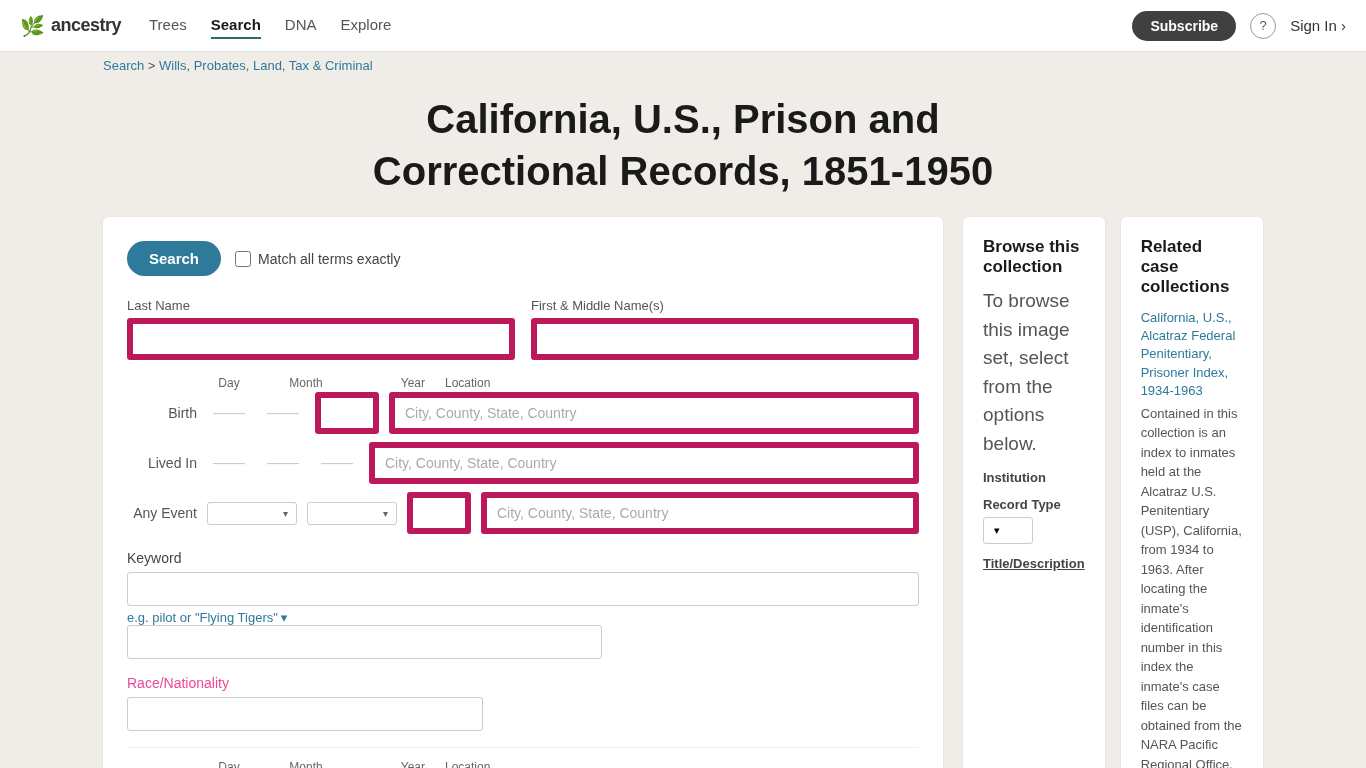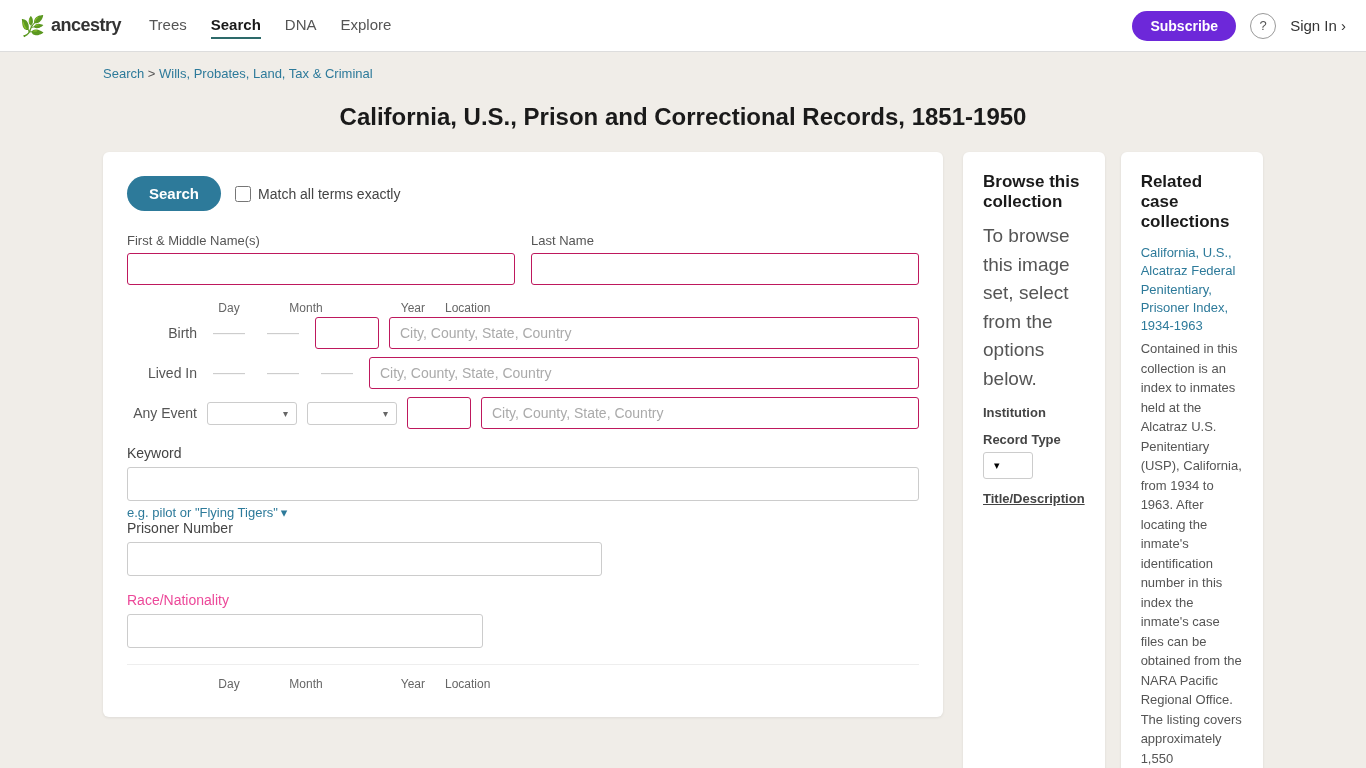--- a/index.html
+++ b/index.html
@@ -8,49 +8,49 @@
     
     .header { background: #fff; border-bottom: 1px solid #ddd; display: flex; align-items: center; padding: 0 20px; height: 52px; justify-content: space-between; }
     .header-left { display: flex; align-items: center; gap: 28px; }
     .logo { display: flex; align-items: center; gap: 6px; }
     .logo-icon { color: #5a8a1a; font-size: 20px; font-weight: bold; }
     .logo-text { font-size: 18px; font-weight: bold; color: #333; letter-spacing: -0.5px; }
     .nav-items { display: flex; gap: 24px; }
     .nav-item { text-decoration: none; color: #555; font-size: 15px; padding: 4px 0; }
     .nav-item.active { color: #1a1a1a; font-weight: bold; border-bottom: 2px solid #2d6a6a; }
     .header-right { display: flex; align-items: center; gap: 14px; }
-    .subscribe-btn { background: #6d28d9; color: white; border: none; border-radius: 20px; padding: 7px 18px; font-size: 14px; font-weight: 600; cursor: pointer; }
+    .subscribe-btn { background: #404040; color: white; border: none; border-radius: 20px; padding: 7px 18px; font-size: 14px; font-weight: 600; cursor: pointer; }
     .help-btn { background: none; border: 1px solid #999; border-radius: 50%; width: 26px; height: 26px; display: flex; align-items: center; justify-content: center; font-size: 13px; cursor: pointer; color: #555; }
     .signin-link { color: #333; text-decoration: none; font-size: 15px; }
 
     
-    .breadcrumb { padding: 14px 0 0 20px; max-width: 1200px; margin: 0 auto; font-size: 13px; }
+    .breadcrumb { padding: 6px 0 0 20px; max-width: 1200px; margin: 0 auto; font-size: 13px; }
     .breadcrumb a { color: #2d7a9a; text-decoration: none; }
     .breadcrumb span { color: #555; }
 
     
     .page-title-section { text-align: center; padding: 20px 20px 0; }
-    .page-title { font-size: 24px; font-weight: bold; color: #1a1a1a; line-height: 1.3; max-width: 700px; margin: 0 auto; }
+    .page-title { font-size: 40px; font-weight: bold; color: #1a1a1a; line-height: 1.3; max-width: 700px; margin: 0 auto; }
 
     
     .main-content { display: flex; gap: 20px; padding: 20px; max-width: 1200px; margin: 0 auto; align-items: flex-start; }
 
     
     .search-panel { background: #fff; border-radius: 6px; padding: 24px; flex: 1; min-width: 0; box-shadow: 0 1px 3px rgba(0,0,0,0.08); }
     .search-top { display: flex; align-items: center; gap: 14px; margin-bottom: 22px; }
     .search-btn { background: #2d7a9a; color: white; border: none; border-radius: 20px; padding: 9px 22px; font-size: 15px; font-weight: 600; cursor: pointer; }
     .match-label { display: flex; align-items: center; gap: 7px; font-size: 14px; color: #444; cursor: pointer; }
     .match-label input[type="checkbox"] { width: 16px; height: 16px; cursor: pointer; }
 
     
     .form-row { display: flex; gap: 16px; margin-bottom: 16px; }
     .form-group { display: flex; flex-direction: column; gap: 5px; }
     .form-group label { font-size: 13px; color: #555; font-weight: 500; }
     .form-group.half { flex: 1; }
-    input[type="text"] { border: 1px solid #be185d; border-radius: 3px; padding: 7px 10px; font-size: 14px; width: 100%; }
+    input[type="text"] { border: 6px solid #be185d; border-radius: 3px; padding: 7px 10px; font-size: 14px; width: 100%; }
     input[type="text"]::placeholder { color: #aaa; }
     .event-row { display: flex; align-items: center; gap: 10px; margin-bottom: 8px; }
     .event-label { width: 70px; text-align: right; font-size: 14px; color: #555; flex-shrink: 0; }
     .date-input-small { width: 60px; border: 1px solid #ccc; border-radius: 3px; padding: 5px 6px; font-size: 13px; }
     .location-input { flex: 1; border: 1px solid #ccc; border-radius: 3px; padding: 7px 10px; font-size: 13px; color: #888; background: #fff; }
     .location-input::placeholder { color: #aaa; }
 
     
     .date-headers { display: flex; align-items: center; gap: 10px; margin-bottom: 2px; padding-left: 80px; }
     .dh { font-size: 12px; color: #666; }
@@ -133,25 +133,25 @@
     <div class="search-top">
       <button class="search-btn">Search</button>
       <label class="match-label">
         <input type="checkbox" style="">
         <span>Match all terms exactly</span>
       </label>
     </div>
 
     <div class="form-row">
       <div class="form-group half">
-        <label>First &amp; Middle Name(s)</label>
+        <label>Last Name</label>
         <input type="text" style="">
       </div>
       <div class="form-group half">
-        <label>Last Name</label>
+        <label>First &amp; Middle Name(s)</label>
         <input type="text" style="">
       </div>
     </div>
 
     <div class="date-headers">
       <span class="dh dh-day">Day</span>
       <span class="dh dh-month">Month</span>
       <span class="dh dh-year">Year</span>
       <span class="dh dh-location">Location</span>
     </div>
@@ -189,21 +189,20 @@
     <div class="keyword-section">
       <label>Keyword</label>
       <input type="text" style="">
       <span class="keyword-hint">
           <span>e.g. pilot or "Flying Tigers"</span> 
           <span>▾</span>
         </span>
     </div>
 
     <div class="field-section">
-      <label>Prisoner Number</label>
       <input type="text" style="">
     </div>
 
     <div class="race-section">
       <label>Race/Nationality</label>
       <input type="text" style="">
     </div>
 
     <div class="date-headers" style="margin-top:8px; border-top:1px solid #eee; padding-top:12px;">
       <span class="dh dh-day">Day</span>

